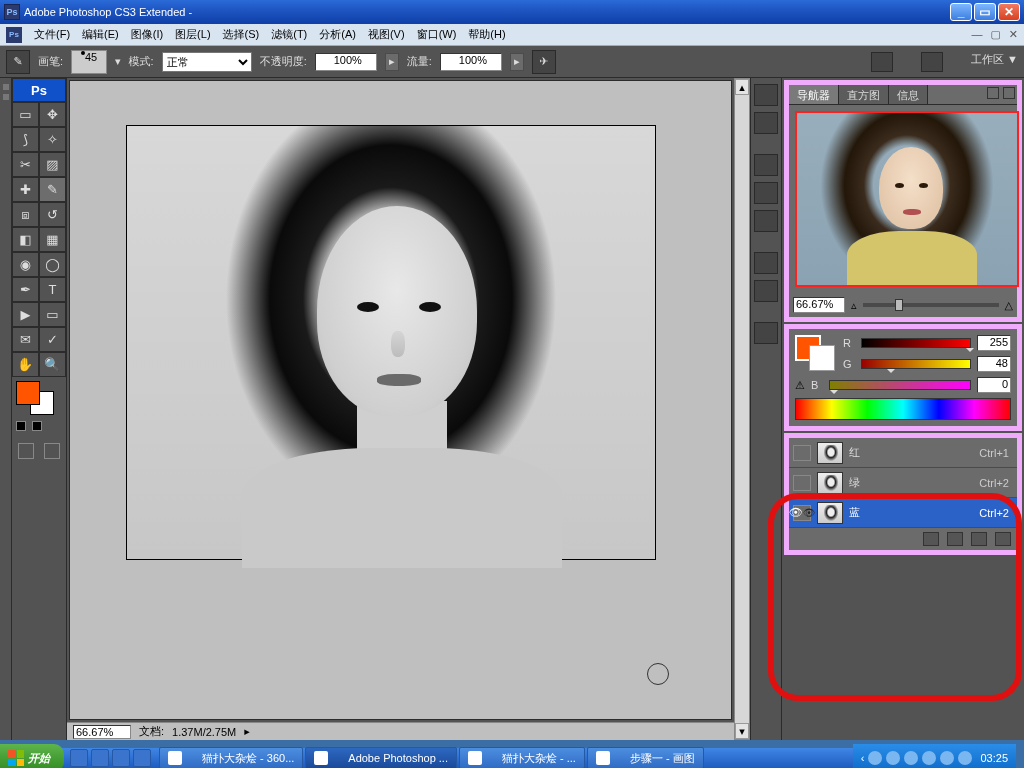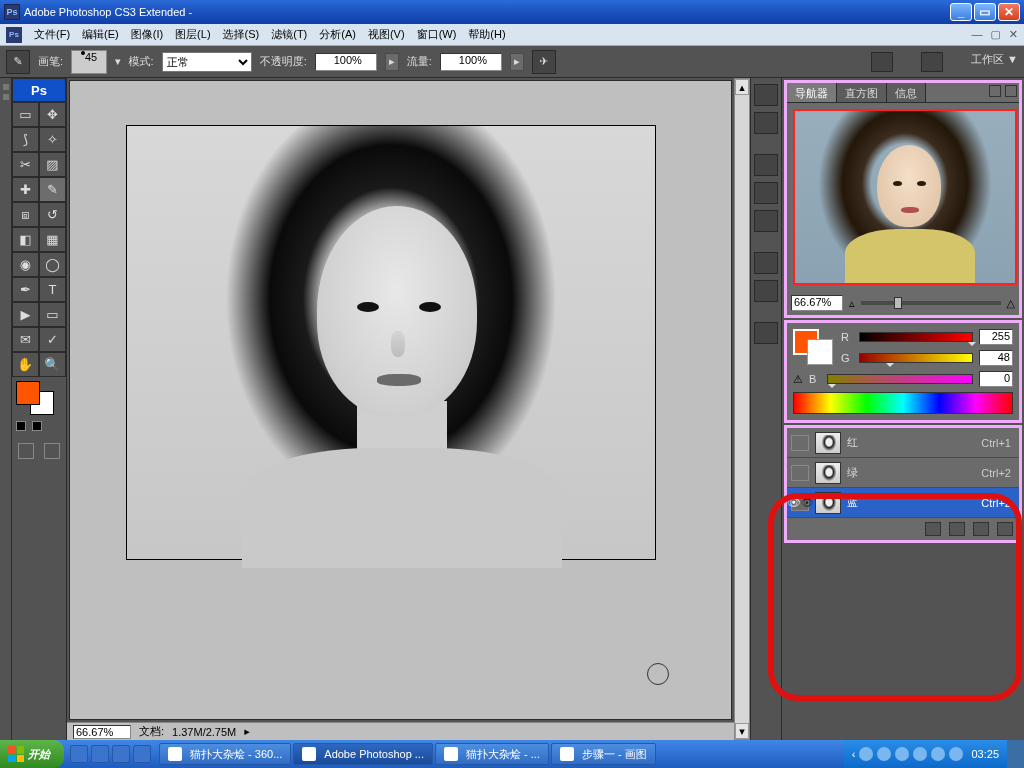--- a/index.html
+++ b/index.html
@@ -55,21 +55,21 @@
 .portrait .shirt{position:absolute;left:115px;top:322px;width:320px;height:120px;background:#c9c9c9;border-radius:40% 40% 0 0}
 .circle-cursor{position:absolute;right:62px;bottom:34px;width:22px;height:22px;border:1px solid #333;border-radius:50%}
 .status-strip{height:18px;background:#bfbfbf;display:flex;align-items:center;gap:8px;padding:0 6px;color:#000;border-top:1px solid #888}
 .status-strip .zoomfield{width:58px;height:14px;background:#fff;border:1px inset #888;padding:0 2px}
 .scrollbar-v{width:16px;background:#d7d7d7;border:1px solid #888;display:flex;flex-direction:column}
 .scrollbar-v .btn{height:16px;background:#e4e4e4;border:1px solid #999;display:flex;align-items:center;justify-content:center}
 .scrollbar-v .track{flex:1}
 .midpanel{width:32px;background:#535353;display:flex;flex-direction:column;gap:6px;padding:6px 3px;border-left:1px solid #2b2b2b;border-right:1px solid #2b2b2b}
 .midpanel .stub{height:22px;background:#444;border:1px solid #2a2a2a}
 .panels{width:242px;background:#535353;display:flex;flex-direction:column;gap:2px;padding:2px}
-.panel{background:#15803d;border:3px solid #f0abfc}
+.panel{background:#15803d;border:5px solid #f0abfc}
 .panel .tabs{height:20px;display:flex;background:#6b6b6b;border-bottom:1px solid #2b2b2b;position:relative}
 .panel .tab{padding:3px 8px;background:#5c5c5c;color:#ddd;border-right:1px solid #2b2b2b}
 .panel .tab.active{background:#7a7a7a;color:#fff}
 .panel .tabs .pmini{position:absolute;right:2px;top:2px;display:flex;gap:4px}
 .panel .tabs .pmini span{width:12px;height:12px;border:1px solid #333;background:#6b6b6b}
 .navpanel .nav-body{padding:6px;background:#6b6b6b}
 .navpanel .thumb{width:224px;height:176px;border:2px solid #ff2020;background:linear-gradient(#98aebc,#8aa2b2);position:relative;overflow:hidden}
 .thumb .hair{position:absolute;inset:0;background:radial-gradient(ellipse 120px 140px at 50% 42%,transparent 28%,#3a2b1d 36%,#231709 52%,transparent 72%)}
 .thumb .face{position:absolute;left:82px;top:34px;width:64px;height:82px;background:radial-gradient(ellipse at 50% 40%,#f4dfc8,#e4c8ac 70%);border-radius:50% 50% 45% 45%}
 .thumb .eye{position:absolute;width:9px;height:5px;background:#2a1a0a;border-radius:50%}
@@ -99,29 +99,29 @@
 .chan-row .th{width:26px;height:22px;background:linear-gradient(#eee,#ccc);border:1px solid #333;position:relative;overflow:hidden}
 .chan-row .th::after{content:"";position:absolute;left:3px;top:2px;width:20px;height:18px;background:radial-gradient(ellipse 10px 12px at 50% 40%,#eee 30%,#222 45%,transparent 75%)}
 .chan-row .name{flex:1;color:#ddd}
 .chan-row .short{color:#ccc;margin-right:4px}
 .chan-row.selected{background:#2a62c8;color:#fff}
 .chan-row.selected .name,.chan-row.selected .short{color:#fff}
 .chan-row.selected .vis::after{content:"👁";font-size:10px;color:#222}
 .chanpanel .chan-footer{height:22px;background:#6b6b6b;display:flex;justify-content:flex-end;gap:8px;padding:0 6px;align-items:center}
 .chanpanel .chan-footer span{width:16px;height:14px;border:1px solid #333;background:#555}
 .red-annot{position:absolute;right:2px;top:493px;width:254px;height:208px;border:6px solid #e01010;border-radius:30px;pointer-events:none;z-index:50;background:transparent}
-.taskbar{position:absolute;left:0;right:17px;bottom:0;height:28px;background:linear-gradient(#3f86e5,#1e5cc0);display:flex;align-items:center;color:#fff}
+.taskbar{position:absolute;left:0;right:8px;bottom:0;height:20px;background:linear-gradient(#3f86e5,#1e5cc0);display:flex;align-items:center;color:#fff}
 .taskbar .start{height:28px;background:linear-gradient(#5db44a,#2f8a20);padding:0 14px 0 8px;display:flex;align-items:center;gap:4px;font-weight:bold;border-radius:0 10px 10px 0;font-style:italic}
 .taskbar .start .winlogo{width:16px;height:16px;display:grid;grid-template:1fr 1fr/1fr 1fr;gap:1px}
 .taskbar .start .winlogo span:nth-child(1){background:#f35325}.taskbar .start .winlogo span:nth-child(2){background:#81bc06}
 .taskbar .start .winlogo span:nth-child(3){background:#05a6f0}.taskbar .start .winlogo span:nth-child(4){background:#ffba08}
 .taskbar .ql{display:flex;gap:3px;padding:0 6px}
 .taskbar .ql span{width:18px;height:18px;background:#3a74cc;border:1px solid #2558a5;border-radius:2px}
 .taskbar .tasks{display:flex;gap:2px;flex:1;padding:0 2px}
-.taskbar .task{height:22px;padding:0 8px;background:linear-gradient(#4d8ee0,#2f6cc5);border:1px solid #2558a5;border-radius:2px;display:flex;align-items:center;gap:8px;max-width:160px;overflow:hidden;white-space:nowrap}
+.taskbar .task{height:22px;padding:0 8px;background:linear-gradient(#4d8ee0,#2f6cc5);border:1px solid #2558a5;border-radius:2px;display:flex;align-items:center;gap:20px;max-width:160px;overflow:hidden;white-space:nowrap}
 .taskbar .task.active{background:linear-gradient(#2d68c0,#1a4a9a)}
 .taskbar .task .ico{width:14px;height:14px;background:#fff;border-radius:2px}
 .taskbar .tray{background:linear-gradient(#2a8de8,#0d6ac8);padding:0 8px;height:28px;display:flex;align-items:center;gap:4px}
 .taskbar .tray .ti{width:14px;height:14px;background:#7ab7f0;border-radius:50%}
 .taskbar .tray .clock{margin-left:4px}
 </style>
 </head>
 <body>
 
 <div class="titlebar">

